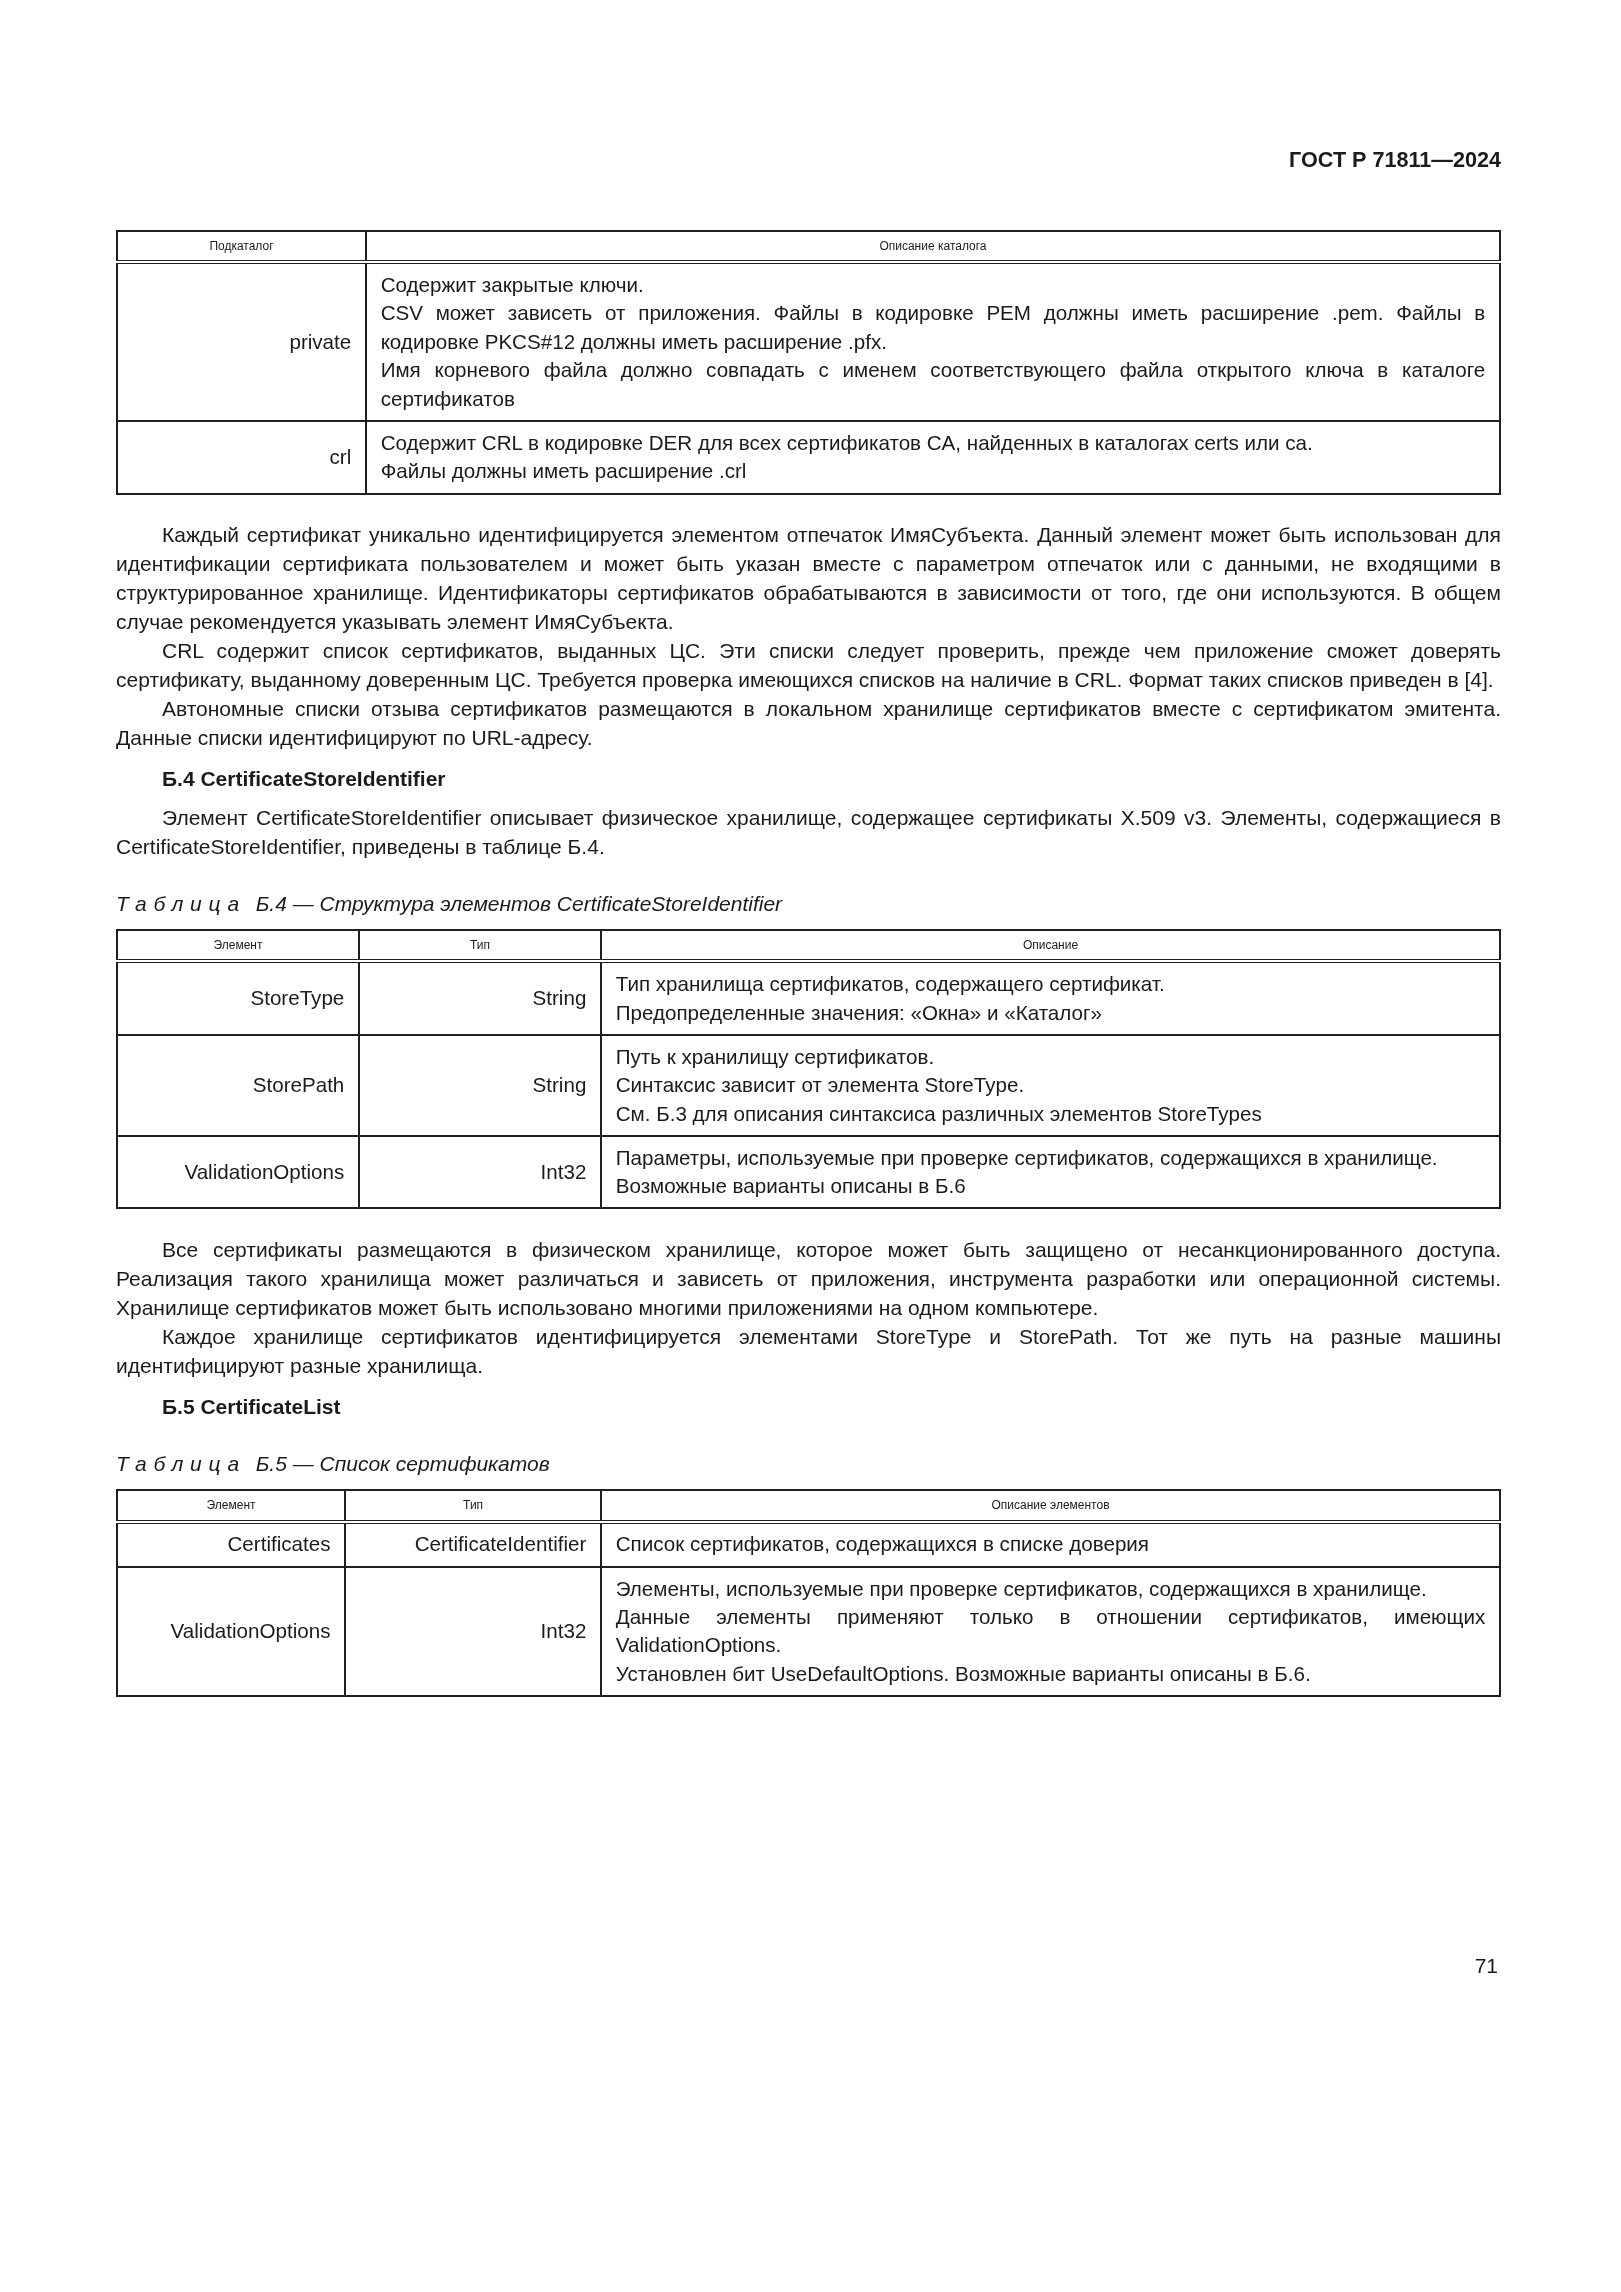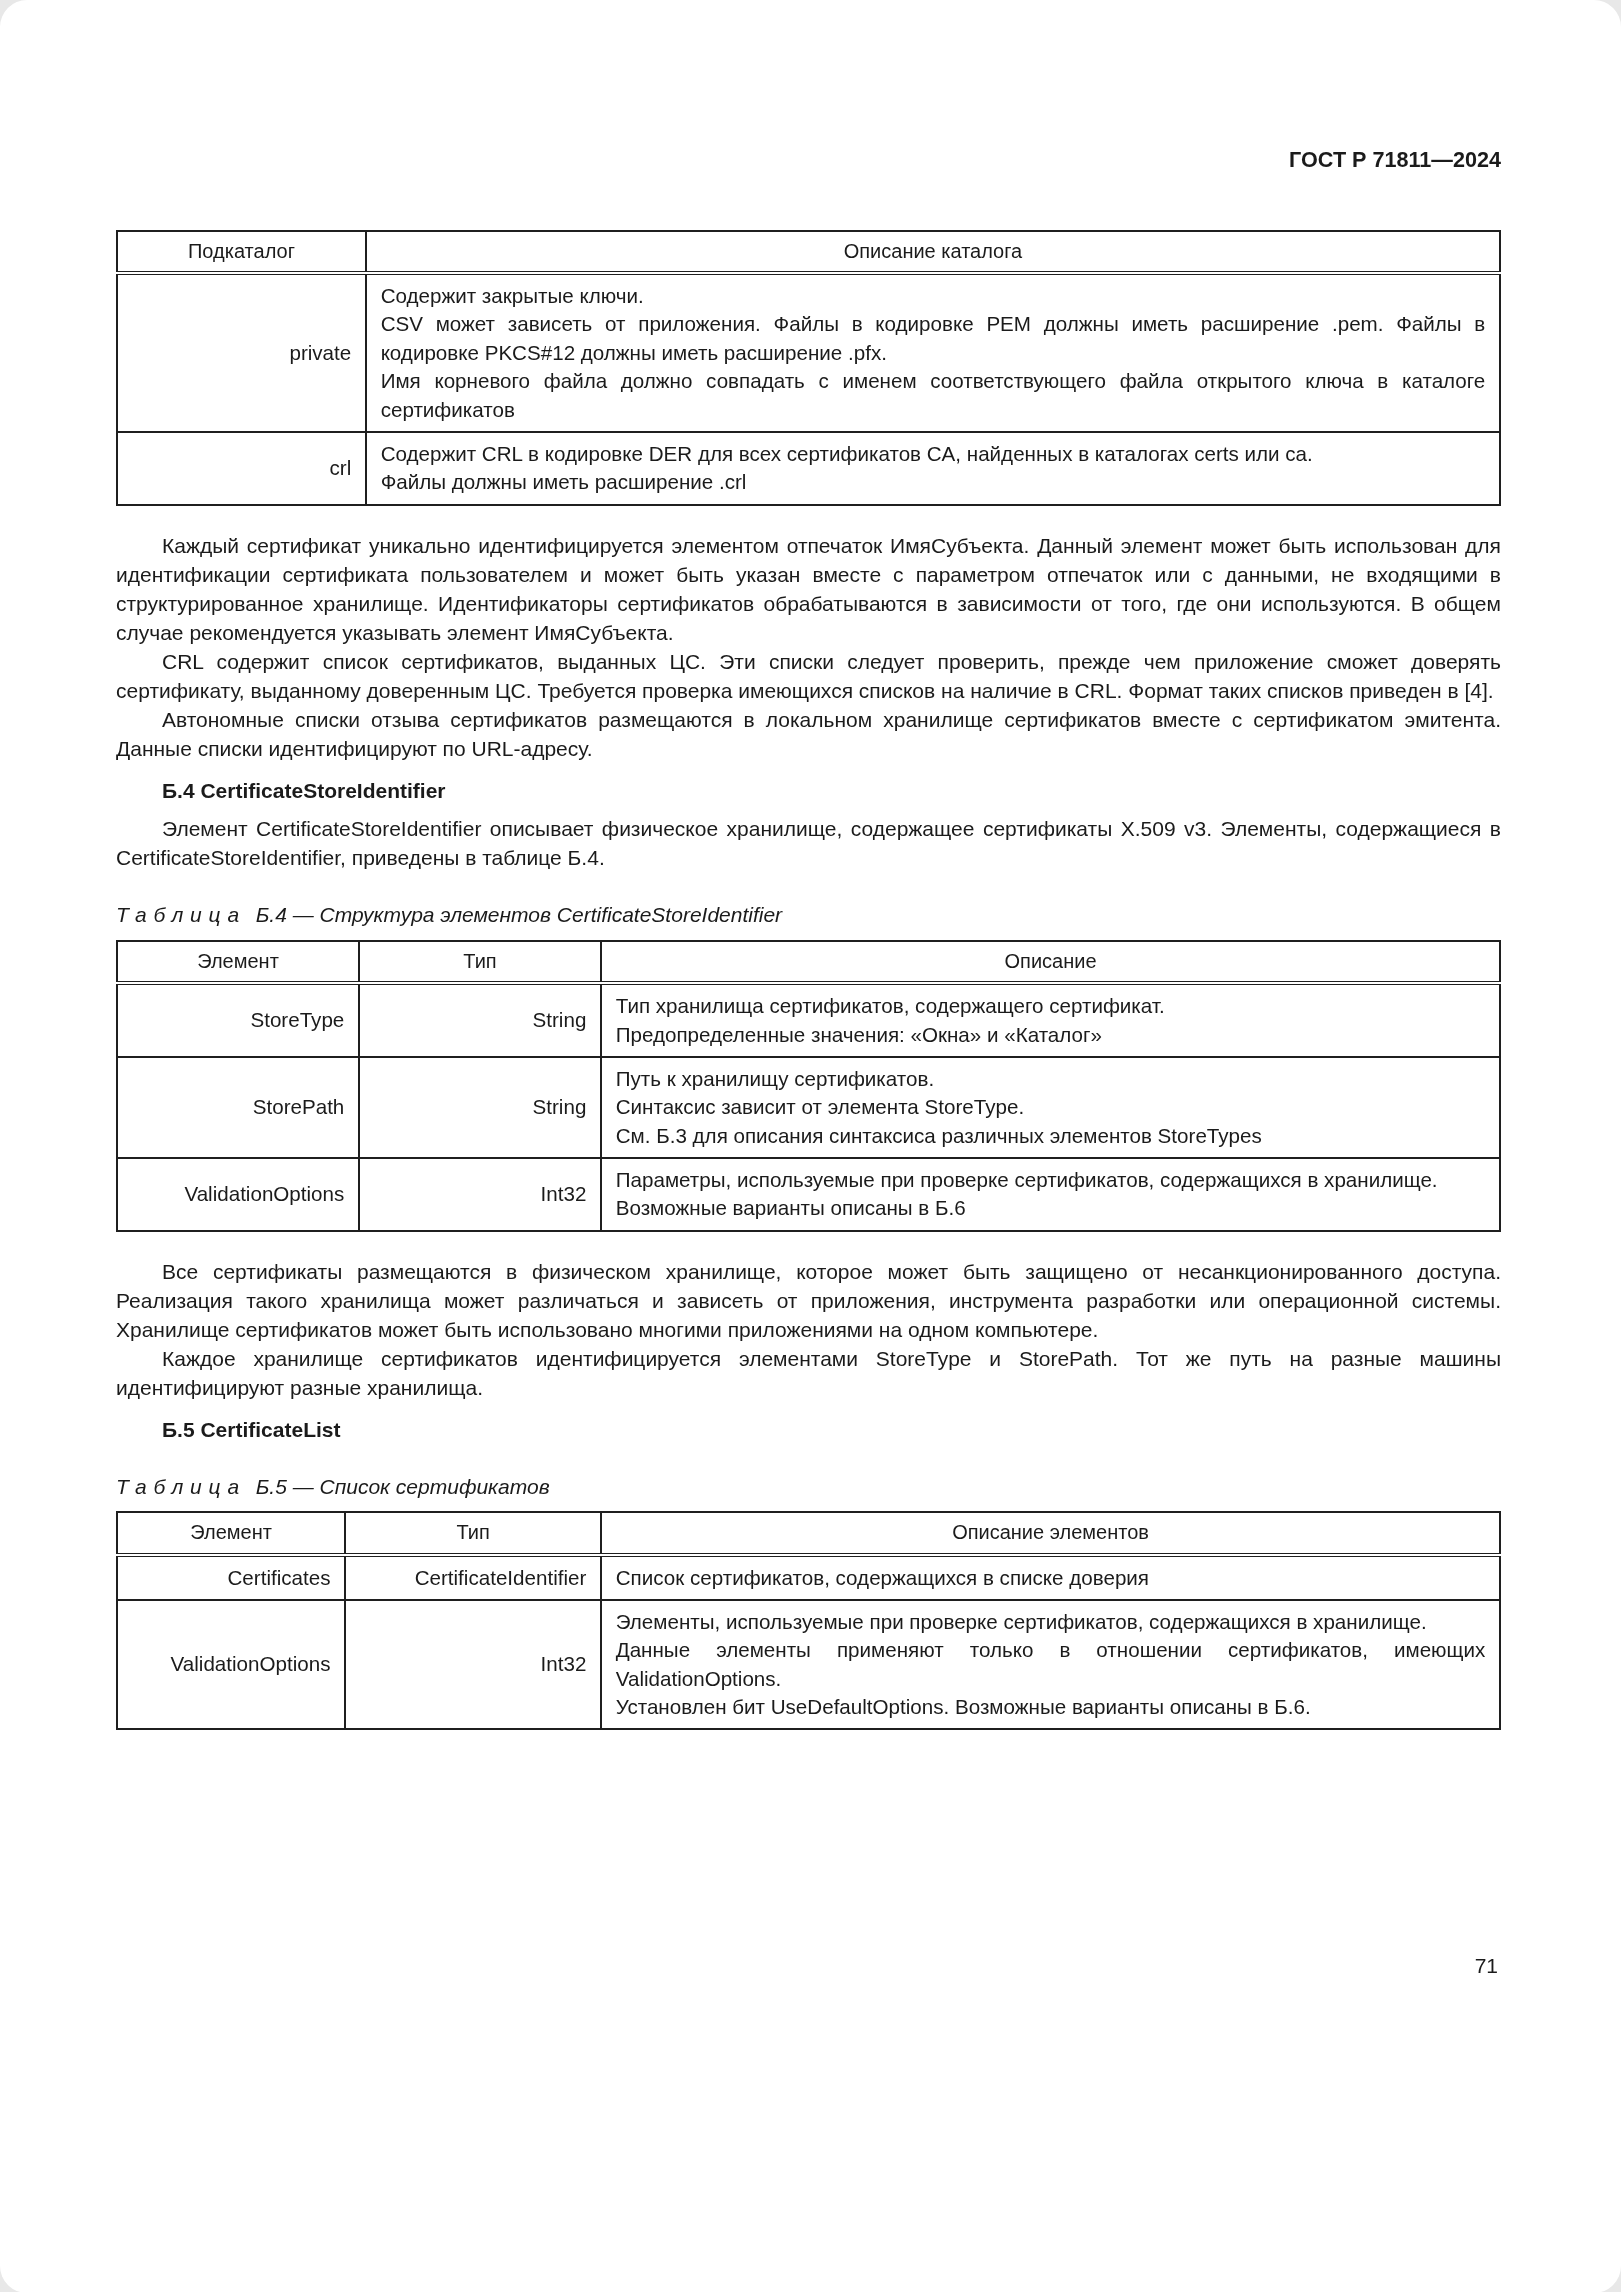--- a/index.html
+++ b/index.html
@@ -8,21 +8,20 @@
     width: 1621px;
     height: 2293px;
     margin: 0 auto;
     background: #ffffff;
     box-sizing: border-box;
     padding: 145px 120px 0 116px;
     font-family: "Liberation Sans", sans-serif;
     font-size: 21px;
     line-height: 1.38;
     color: #1b1b1b;
-    border-radius: 27px;
   }
   .doc-header {
     text-align: right;
     font-weight: bold;
     font-size: 21.6px;
     margin-bottom: 55px;
   }
   .caption-italic {
     font-style: italic;
     margin: 0 0 7.8px 0;
@@ -35,21 +34,21 @@
   }
   table.gost th, table.gost td {
     border: 2px solid #1f1f1f;
     padding: 6.9px 13.7px;
     vertical-align: middle;
     box-sizing: border-box;
   }
   table.gost thead th {
     font-weight: normal;
     text-align: center;
-    font-size: 20px;
+    font-size: 12px;
     padding: 5.9px 9.8px;
     border-bottom: 4.9px double #1f1f1f;
   }
   td.cell-center { text-align: right; }
   td.cell-desc {
     text-align: justify;
     white-space: pre-line;
   }
   .para {
     margin: 0;

